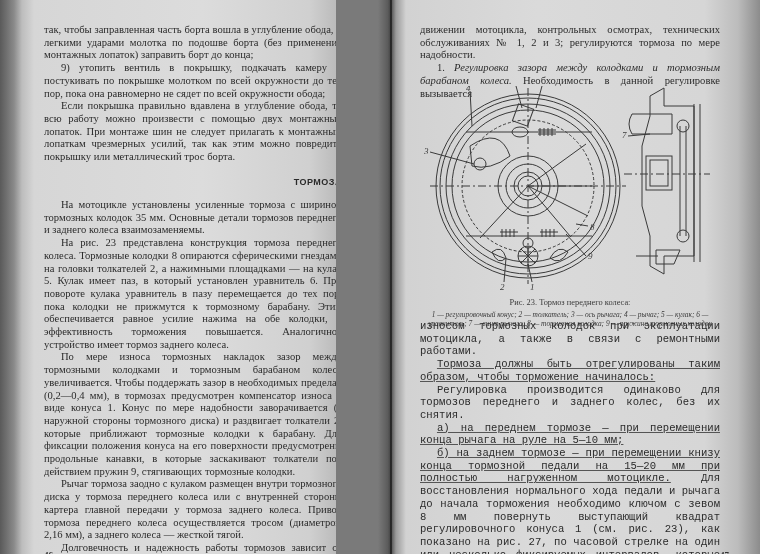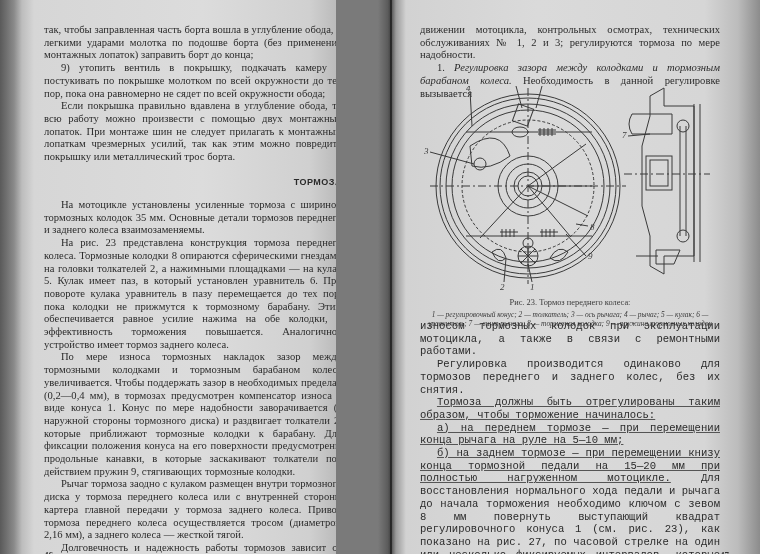--- a/index.html
+++ b/index.html
@@ -151,22 +151,22 @@
     </svg>
   </div>
 
   <div class="caption" style="top:298px;">
     <div class="title">Рис. 23. Тормоз переднего колеса:</div>
     <div class="ital">1 — регулировочный конус; 2 — толкатель; 3 — ось рычага; 4 — рычаг; 5 — кулак; 6 — уравнитель; 7 — винт рычага; 8 — тормозная колодка; 9 — пружина тормозных колодок</div>
   </div>
 
   <div class="textblock" style="top:320px;font-family:Liberation Mono, monospace;">
     <p class="noindent">износом тормозных колодок при эксплуатации мотоцикла, а также в связи с ремонтными работами.</p>
+    <p><span class="u">Тормоза должны быть отрегулированы таким образом, чтобы торможение начиналось:</span></p>
     <p>Регулировка производится одинаково для тормозов переднего и заднего колес, без их снятия.</p>
-    <p><span class="u">Тормоза должны быть отрегулированы таким образом, чтобы торможение начиналось:</span></p>
     <p><span class="u">а) на переднем тормозе — при перемещении конца рычага на руле на 5—10 мм;</span></p>
     <p><span class="u">б) на заднем тормозе — при перемещении книзу конца тормозной педали на 15—20 мм при полностью нагруженном мотоцикле.</span><span> Для восстановления нормального хода педали и рычага до начала торможения необходимо ключом с зевом 8 мм повернуть выступающий квадрат регулировочного конуса 1 (см. рис. 23), как показано на рис. 27, по часовой стрелке на один или несколько фиксируемых интервалов, которые ощутимы, как соответствующие щелчки.</span></p>
   </div>
 
   <div class="pagenum" style="left:330px; top:510px;">47</div>
 </div>
 
 <div class="gutter-shade"></div>
 
 </body></html>

